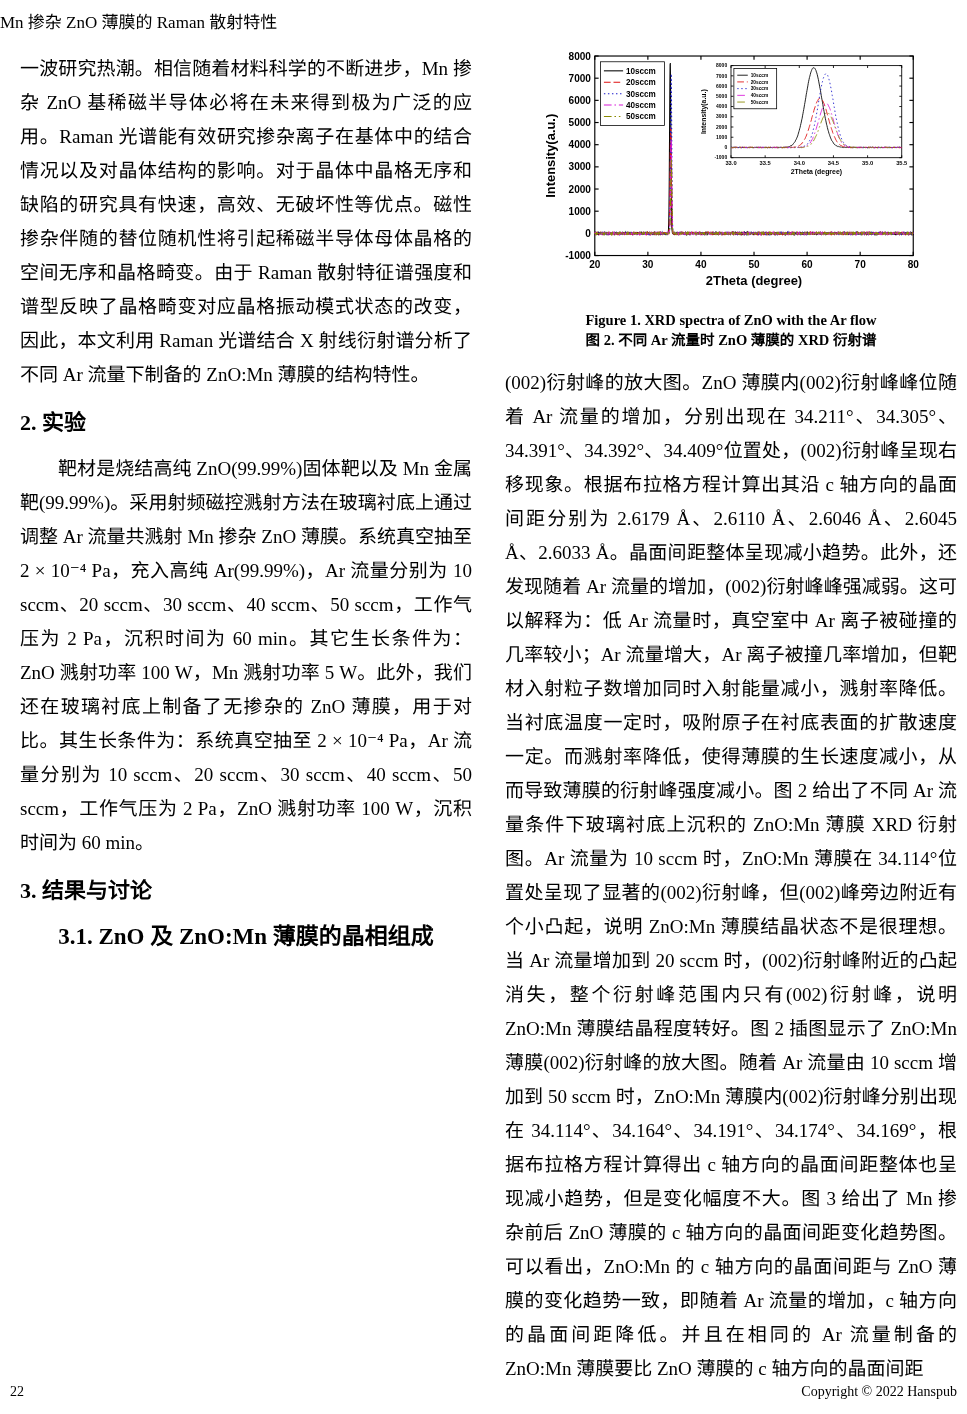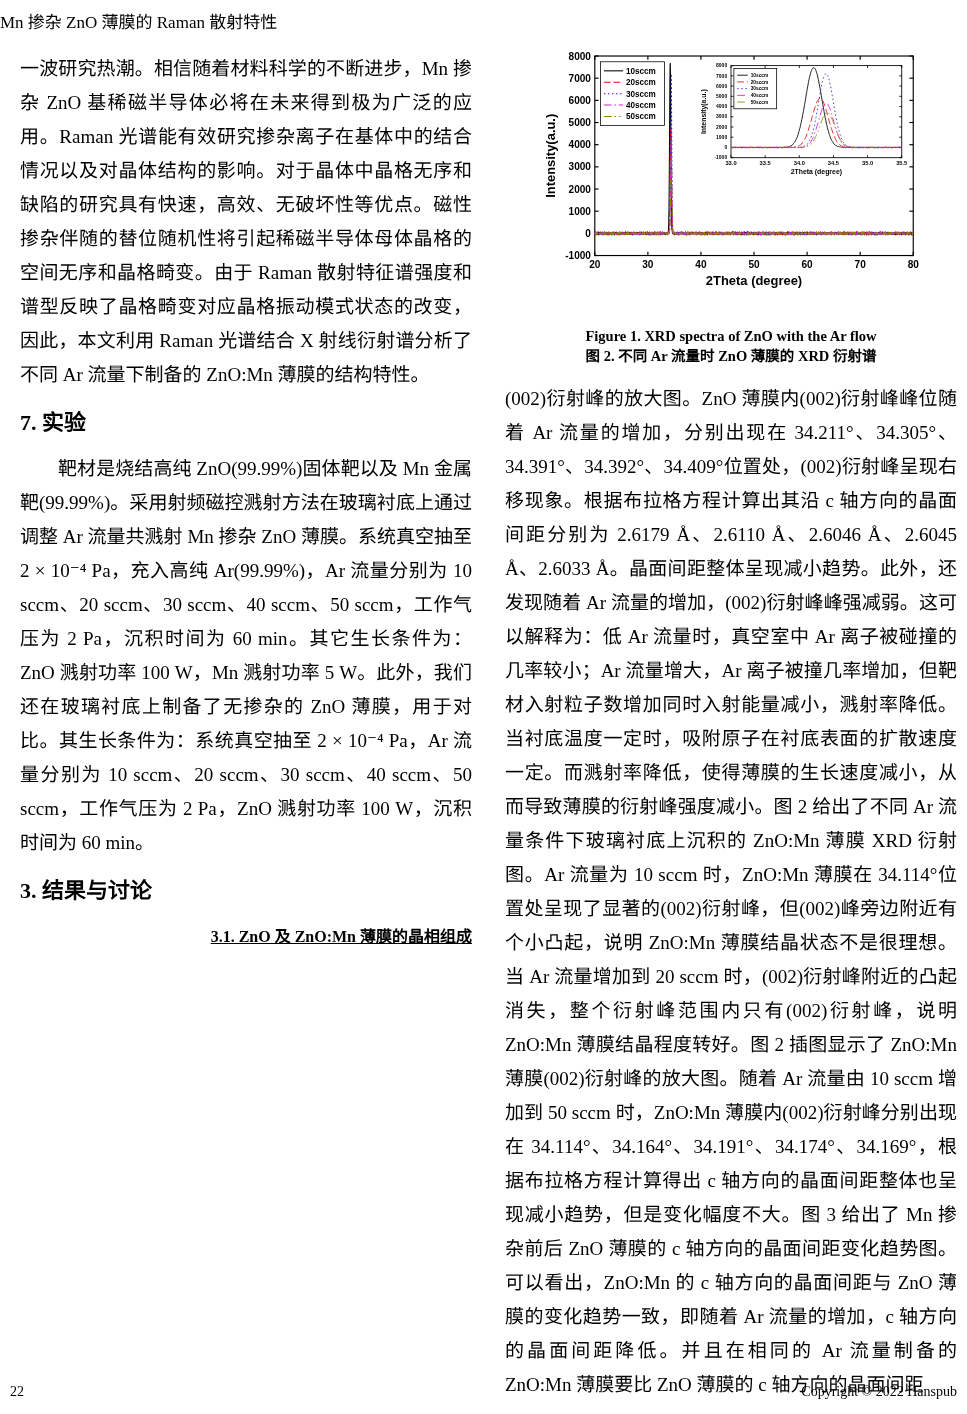--- a/index.html
+++ b/index.html
@@ -13,38 +13,38 @@
     text-align:left; font-size:17px;
   }
   .col {
     position:absolute; width:452px; font-size:19px; line-height:34px;
     text-align:justify;
   }
   .col-left  { left:20px;  top:52px; }
   .col-right { left:505px; top:44px; }
   p.indent { text-indent:2em; }
   h2.sec    { font-size:22px;   font-weight:bold; margin:14px 0 12px; text-align:left; }
-  h3.subsec { font-size:16px; font-weight:bold; margin:6px 0 8px;  text-align:right;text-decoration:underline; }
+  h3.subsec { font-size:23px; font-weight:bold; margin:6px 0 8px;  text-align:center; }
   .figure-block { text-align:center; padding-top:6px; margin-bottom:16px; }
   .figure-block svg { display:block; margin:0 auto; }
-  .fig-captions { margin-top:28px; }
+  .fig-captions { margin-top:12px; }
   .fig-caption { font-size:14.5px; font-weight:bold; line-height:20px; text-align:center; }
   .footer { position:absolute; top:1384px; left:10px; width:947px; font-size:14px; }
   .footer .pageno { float:left; }
   .footer .copy   { float:right; }
   svg text { font-family:"Liberation Sans","DejaVu Sans",sans-serif; }
 </style>
 </head>
 <body>
 
 <div class="header-title">Mn 掺杂 ZnO 薄膜的 Raman 散射特性</div>
 
 <div class="col col-left">
   <p>一波研究热潮。相信随着材料科学的不断进步，Mn 掺杂 ZnO 基稀磁半导体必将在未来得到极为广泛的应用。Raman 光谱能有效研究掺杂离子在基体中的结合情况以及对晶体结构的影响。对于晶体中晶格无序和缺陷的研究具有快速，高效、无破坏性等优点。磁性掺杂伴随的替位随机性将引起稀磁半导体母体晶格的空间无序和晶格畸变。由于 Raman 散射特征谱强度和谱型反映了晶格畸变对应晶格振动模式状态的改变，因此，本文利用 Raman 光谱结合 X 射线衍射谱分析了不同 Ar 流量下制备的 ZnO:Mn 薄膜的结构特性。</p>
-  <h2 class="sec">7. 实验</h2>
+  <h2 class="sec">2. 实验</h2>
   <p class="indent">靶材是烧结高纯 ZnO(99.99%)固体靶以及 Mn 金属靶(99.99%)。采用射频磁控溅射方法在玻璃衬底上通过调整 Ar 流量共溅射 Mn 掺杂 ZnO 薄膜。系统真空抽至 2 × 10⁻⁴ Pa，充入高纯 Ar(99.99%)，Ar 流量分别为 10 sccm、20 sccm、30 sccm、40 sccm、50 sccm，工作气压为 2 Pa，沉积时间为 60 min。其它生长条件为：ZnO 溅射功率 100 W，Mn 溅射功率 5 W。此外，我们还在玻璃衬底上制备了无掺杂的 ZnO 薄膜，用于对比。其生长条件为：系统真空抽至 2 × 10⁻⁴ Pa，Ar 流量分别为 10 sccm、20 sccm、30 sccm、40 sccm、50 sccm，工作气压为 2 Pa，ZnO 溅射功率 100 W，沉积时间为 60 min。</p>
   <h2 class="sec">3. 结果与讨论</h2>
   <h3 class="subsec">3.1. ZnO 及 ZnO:Mn 薄膜的晶相组成</h3>
 </div>
 
 <div class="col col-right">
   <div class="figure-block">
     <svg id="xrd-svg" width="376" height="248" viewBox="0 0 392 258">
         <g>
           <rect x="54" y="6" width="332" height="208" fill="#fff" stroke="#000" stroke-width="1.2"></rect>

